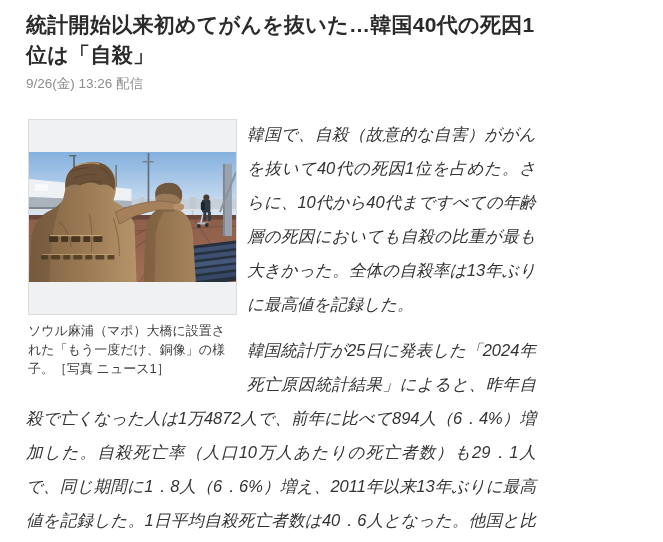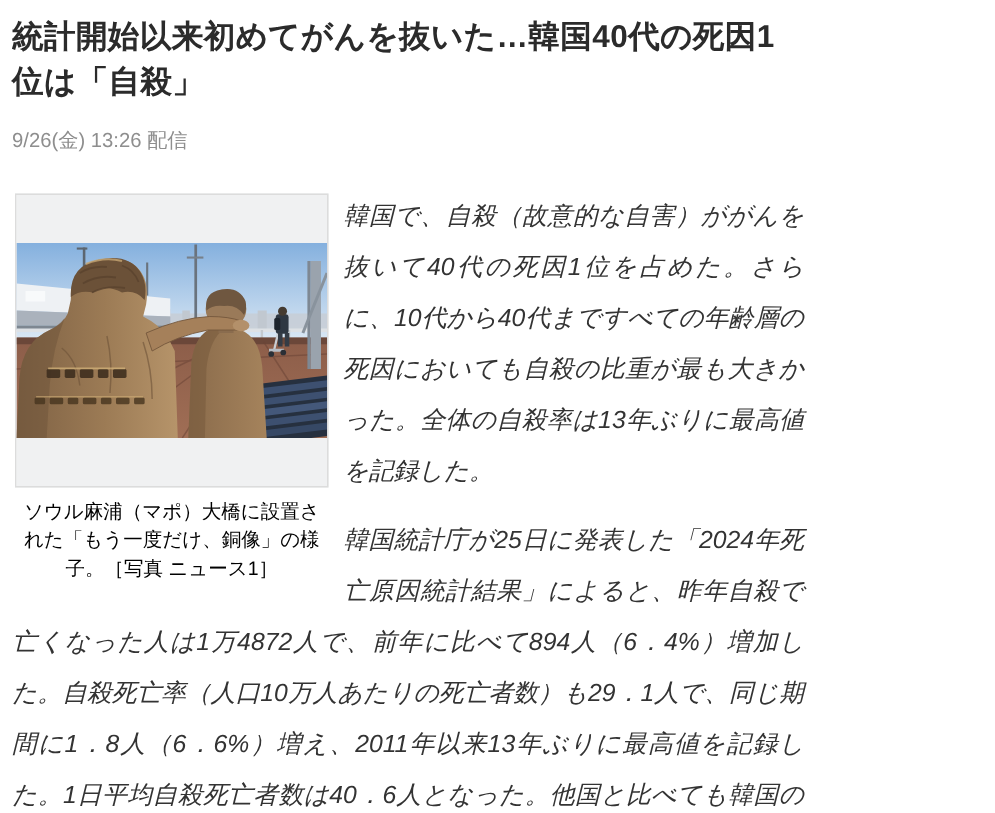--- a/index.html
+++ b/index.html
@@ -4,33 +4,33 @@
 <title></title>
 <style>
   * { box-sizing: border-box; }
   html, body { margin: 0; padding: 0; background: #ffffff; }
   body {
     width: 663px; height: 542px; overflow: hidden;
     font-family: "Liberation Sans", "DejaVu Sans", sans-serif;
   }
   .page {
     width: 544px; height: 542px;
-    padding: 8px 8px 0 8px;
+    padding: 8px 8px 0 26px;
     background: #ffffff;
   }
   .headline {
     margin: 2px 0 0 0;
     font-size: 21px;
     line-height: 1.45;
     font-weight: 700;
     color: #2b2b2b;
     letter-spacing: 0.3px;
   }
   .dateline {
-    margin-top: 14px;
+    margin-top: 4px;
     font-size: 13.5px;
     color: #8e8e8e;
   }
   .article-body {
     margin-top: 24px;
     font-size: 16.5px;
     line-height: 34px;
     color: #333333;
     text-align: justify;
   }
@@ -45,22 +45,22 @@
     border: 1px solid #dcdcdc;
     background: #f0f1f2;
     cursor: pointer;
   }
   .letterbox { height: 32px; background: #f0f1f2; }
   .photo-frame svg { display: block; width: 207px; height: 130px; }
   .photo-caption {
     margin-top: 6px;
     font-size: 13px;
     line-height: 19px;
-    color: #000000;
-    text-align: center;
+    color: #404040;
+    text-align: left;
   }
 </style>
 </head>
 <body>
 
 <div class="page">
 
   <h1 class="headline">統計開始以来初めてがんを抜いた…韓国40代の死因1位は「自殺」</h1>
 
   <div class="dateline">9/26(金) 13:26 配信</div>

